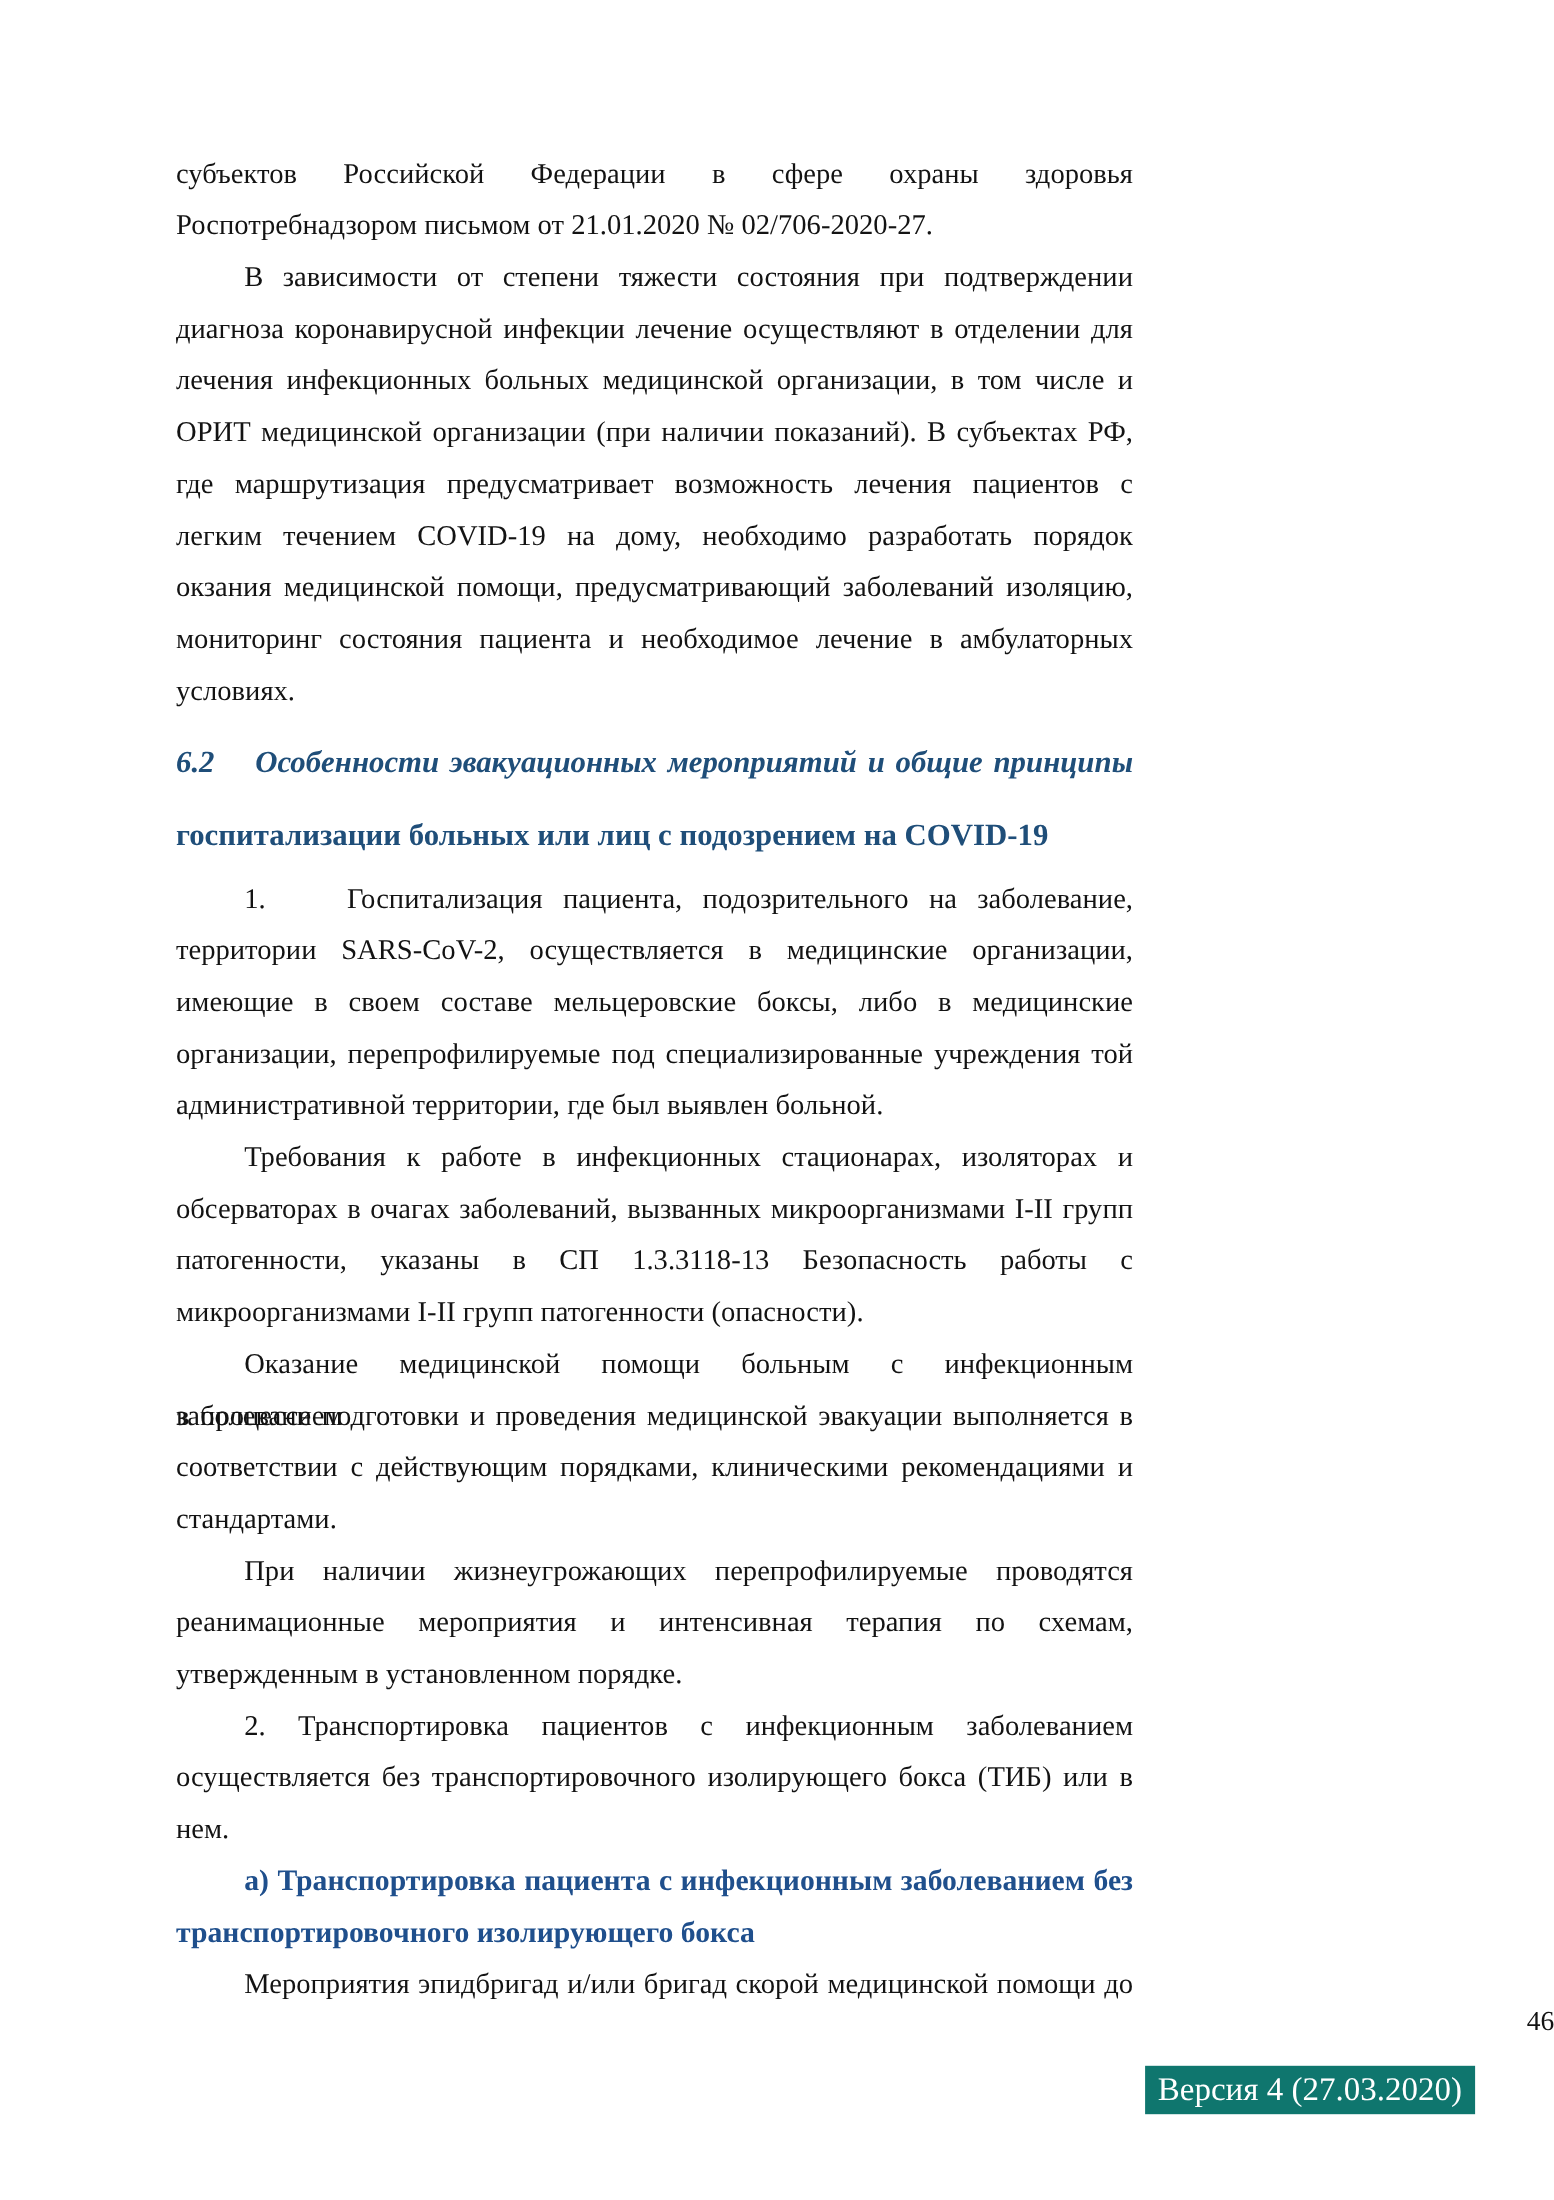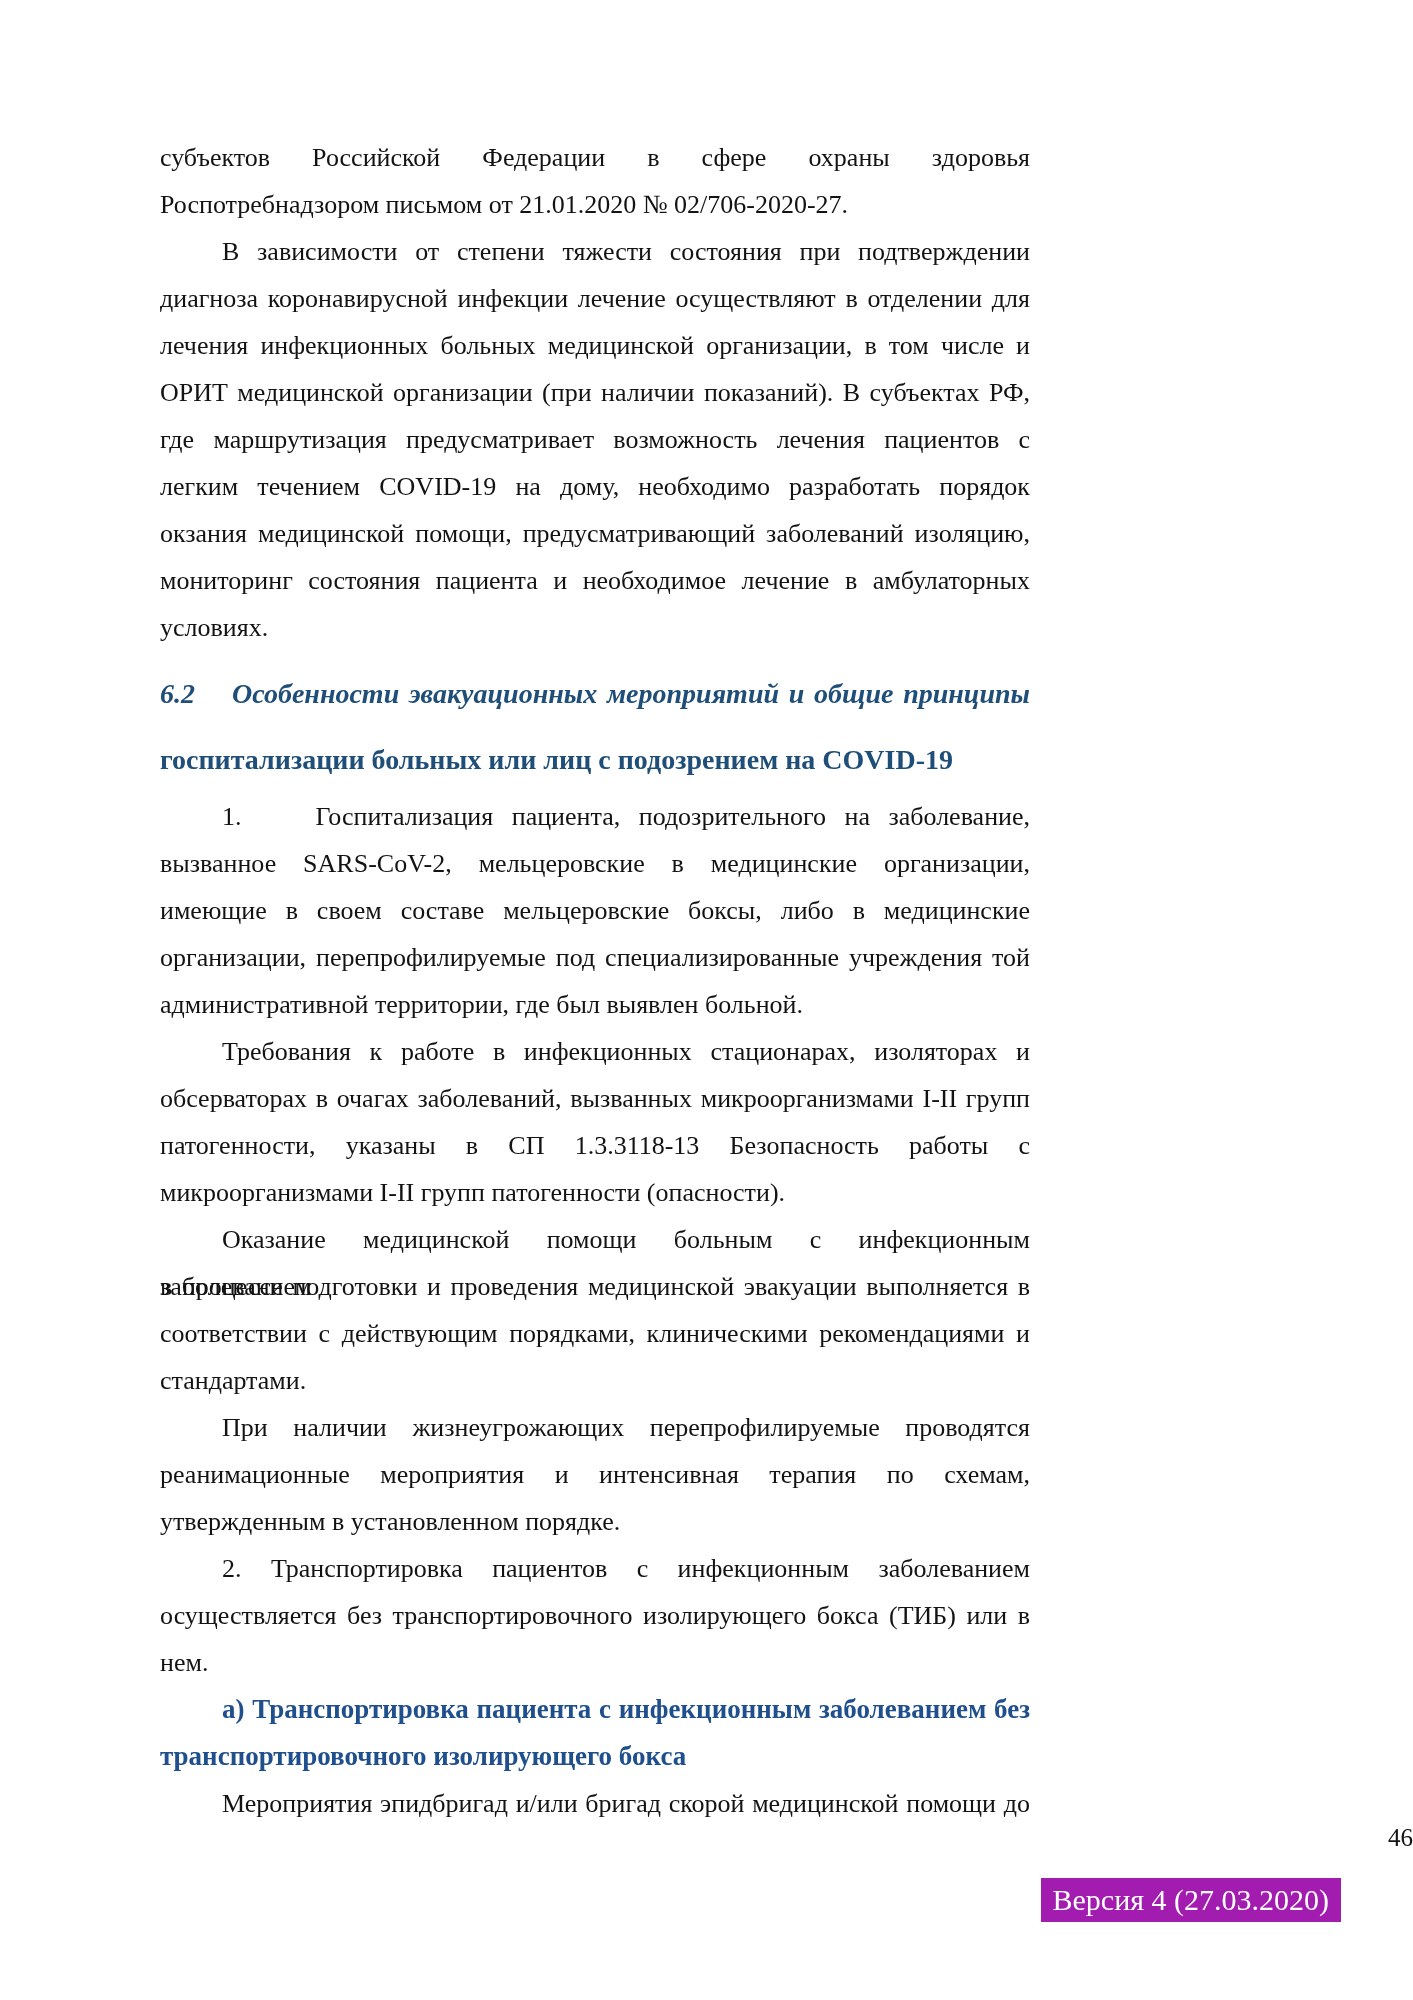--- a/index.html
+++ b/index.html
@@ -20,21 +20,21 @@
   .h62 .l2 { font-size:28px; line-height:66px; height:66px; text-align:left; }
 
   .h3ln { color:#1f4f8c; font-weight:bold; font-size:27px; }
 
   .pagenum {
     position:absolute; left:0; top:1824px; width:100%;
     text-align:right; font-size:25px; color:#131313;
   }
   .badge {
     position:absolute; top:1878px; right:72px;
-    background:#a21caf; color:#ffffff;
+    background:#0f766e; color:#ffffff;
     font-size:30px; line-height:44px; height:44px; padding:0 12px;
     font-family:"Liberation Serif", serif;
   }
 </style>
 </head>
 <body>
 
 <div class="page">
 
   <div class="flow">
@@ -54,21 +54,21 @@
 
     <div class="h62">
       <div class="l1">
         <span class="num">6.2</span>
         <span class="t">Особенности эвакуационных мероприятий и общие принципы</span>
       </div>
       <div class="l2">госпитализации больных или лиц с подозрением на COVID-19</div>
     </div>
 
     <div class="ln jl ind">1.&nbsp;&nbsp;&nbsp;&nbsp;Госпитализация пациента, подозрительного на заболевание,</div>
-    <div class="ln jl">вызванное SARS-CoV-2, мельцеровские в медицинские организации,</div>
+    <div class="ln jl">территории SARS-CoV-2, осуществляется в медицинские организации,</div>
     <div class="ln jl">имеющие в своем составе мельцеровские боксы, либо в медицинские</div>
     <div class="ln jl">организации, перепрофилируемые под специализированные учреждения той</div>
     <div class="ln">административной территории, где был выявлен больной.</div>
 
     <div class="ln jl ind">Требования к работе в инфекционных стационарах, изоляторах и</div>
     <div class="ln jl">обсерваторах в очагах заболеваний, вызванных микроорганизмами I-II групп</div>
     <div class="ln jl">патогенности, указаны в СП 1.3.3118-13 Безопасность работы с</div>
     <div class="ln">микроорганизмами I-II групп патогенности (опасности).</div>
 
     <div class="ln jl ind">Оказание медицинской помощи больным с инфекционным заболеванием</div>

